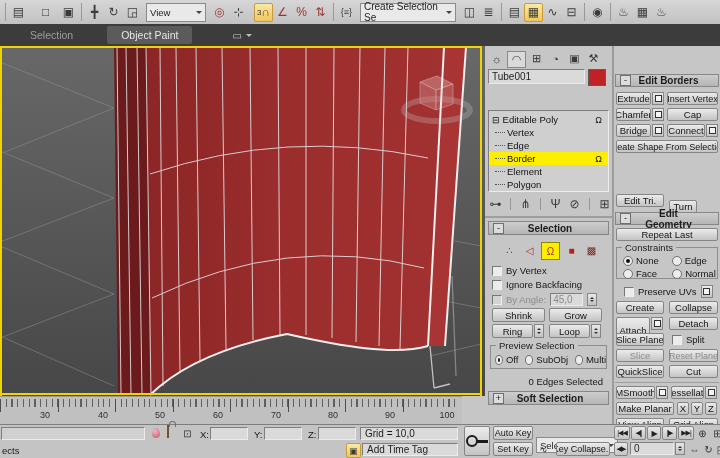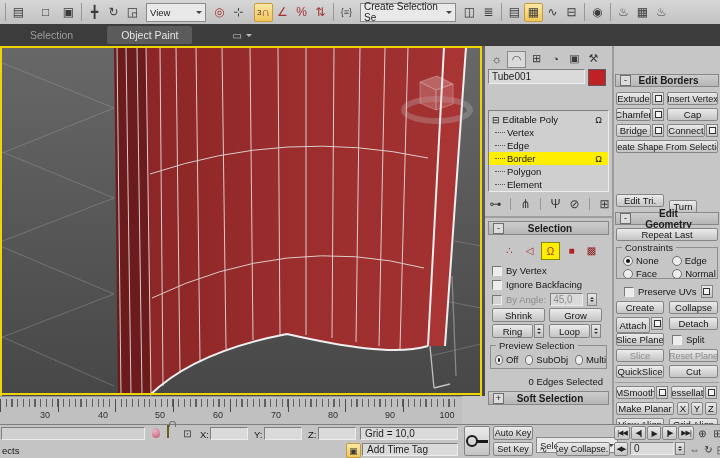--- a/index.html
+++ b/index.html
@@ -253,25 +253,25 @@
         <i class="treedash"></i>
         <span>Edge</span>
       </div>
     <div class="stackrow" style="background:#ffee00">
       <i class="treedash"></i>
         <span>Border</span>
       <span style="margin-left:auto;margin-right:6px;font-size:9px">Ω</span>
     </div>
     <div class="stackrow">
         <i class="treedash"></i>
-        <span>Polygon</span>
+        <span>Element</span>
       </div>
     <div class="stackrow">
         <i class="treedash"></i>
-        <span>Element</span>
+        <span>Polygon</span>
       </div>
   </div>
 
   <div class="abs" style="left:3px;top:150px;width:121px;height:16px;display:flex;align-items:center;gap:4px">
     <span class="tbico" style="width:15px;height:14px">⊶</span>
     <i class="sep" style="height:12px"></i>
     <span class="tbico" style="width:15px;height:14px">⋔</span>
     <i class="sep" style="height:12px"></i>
     <span class="tbico" style="width:15px;height:14px">Ψ</span>
     <span class="tbico" style="width:15px;height:14px">⊘</span>
@@ -391,21 +391,21 @@
   </div>
   <div class="abs" style="left:10px;top:239px;display:flex;align-items:center;gap:4px">
     <span class="chk"></span>
     <span class="lbl">Preserve UVs</span>
     <span class="setbox">
         <i></i>
       </span>
   </div>
   <div class="abs btn" style="left:2px;top:255px;width:48px;height:13px">Create</div>
   <div class="abs btn" style="left:55px;top:255px;width:49px;height:13px">Collapse</div>
-  <div class="abs btn" style="left:2px;top:271px;width:34px;height:16px">Attach</div>
+  <div class="abs btn" style="left:2px;top:271px;width:34px;height:27px">Attach</div>
   <span class="abs setbox" style="left:37px;top:271px">
       <i></i>
     </span>
   <div class="abs btn" style="left:55px;top:271px;width:49px;height:13px">Detach</div>
   <div class="abs btn" style="left:2px;top:287px;width:48px;height:13px">Slice Plane</div>
   <div class="abs" style="left:58px;top:288px;display:flex;align-items:center;gap:4px">
     <span class="chk"></span>
     <span class="lbl">Split</span>
   </div>
   <div class="abs btn dis" style="left:2px;top:303px;width:48px;height:13px">Slice</div>

